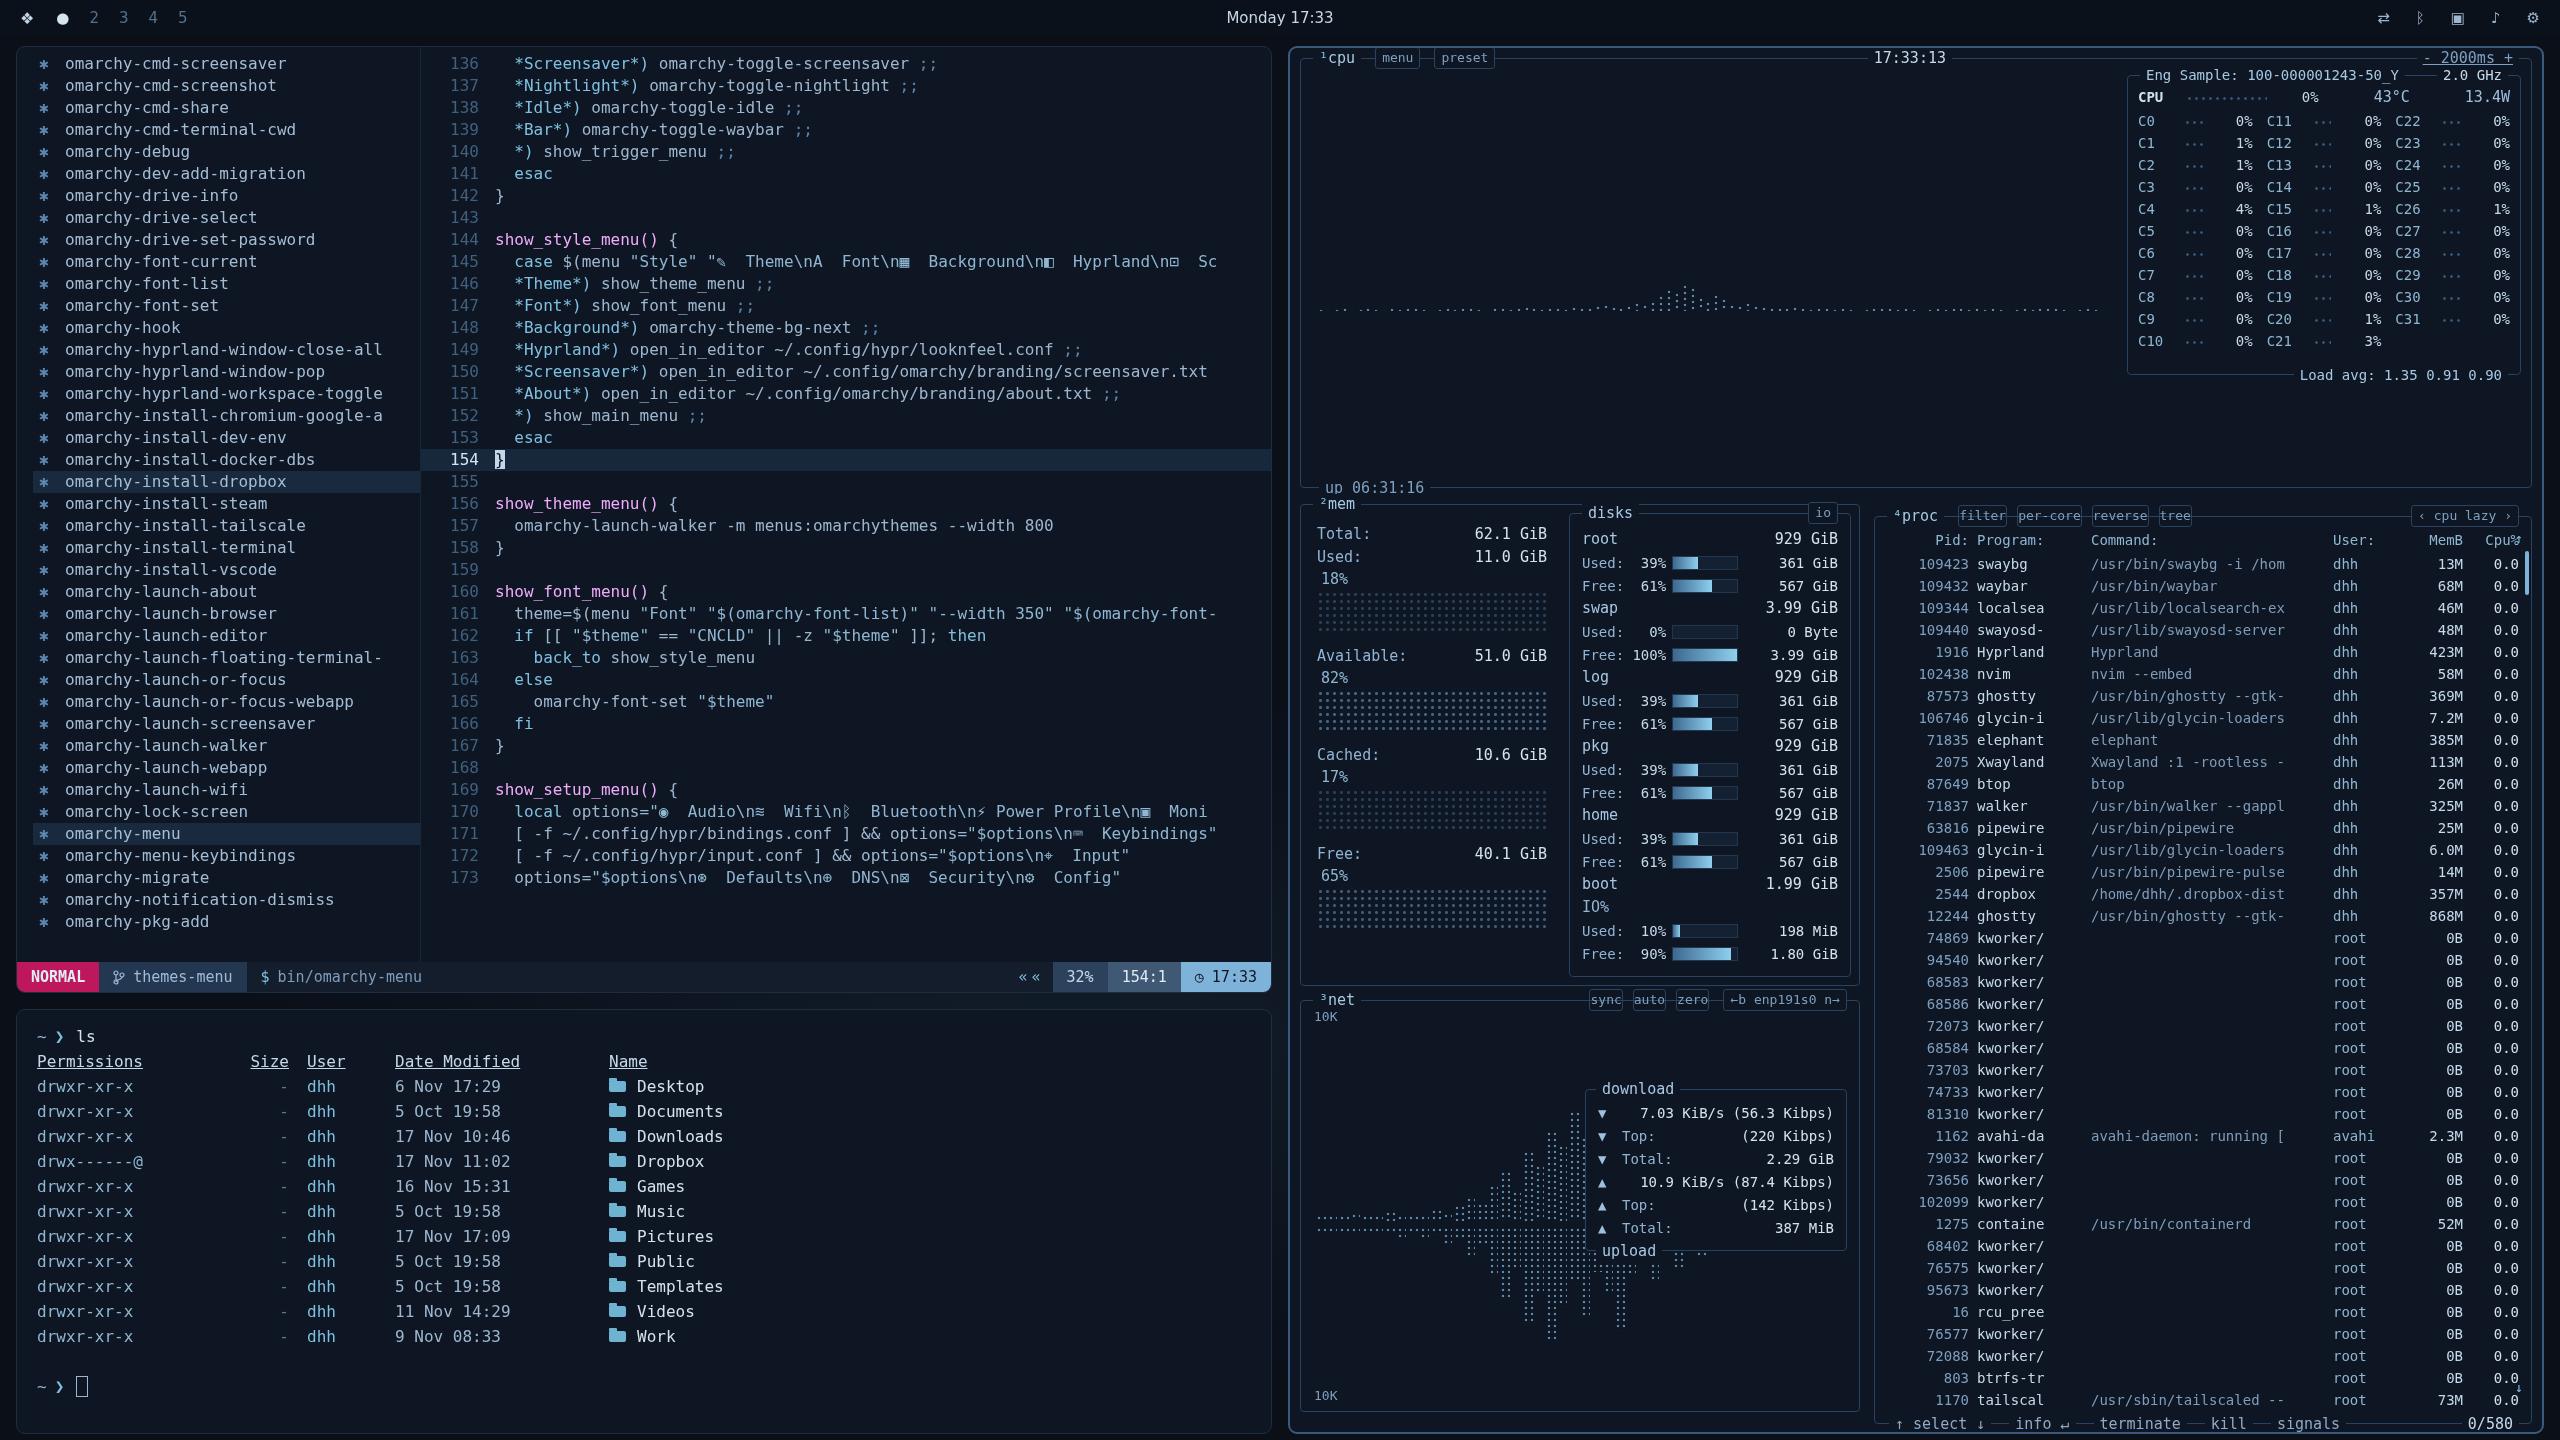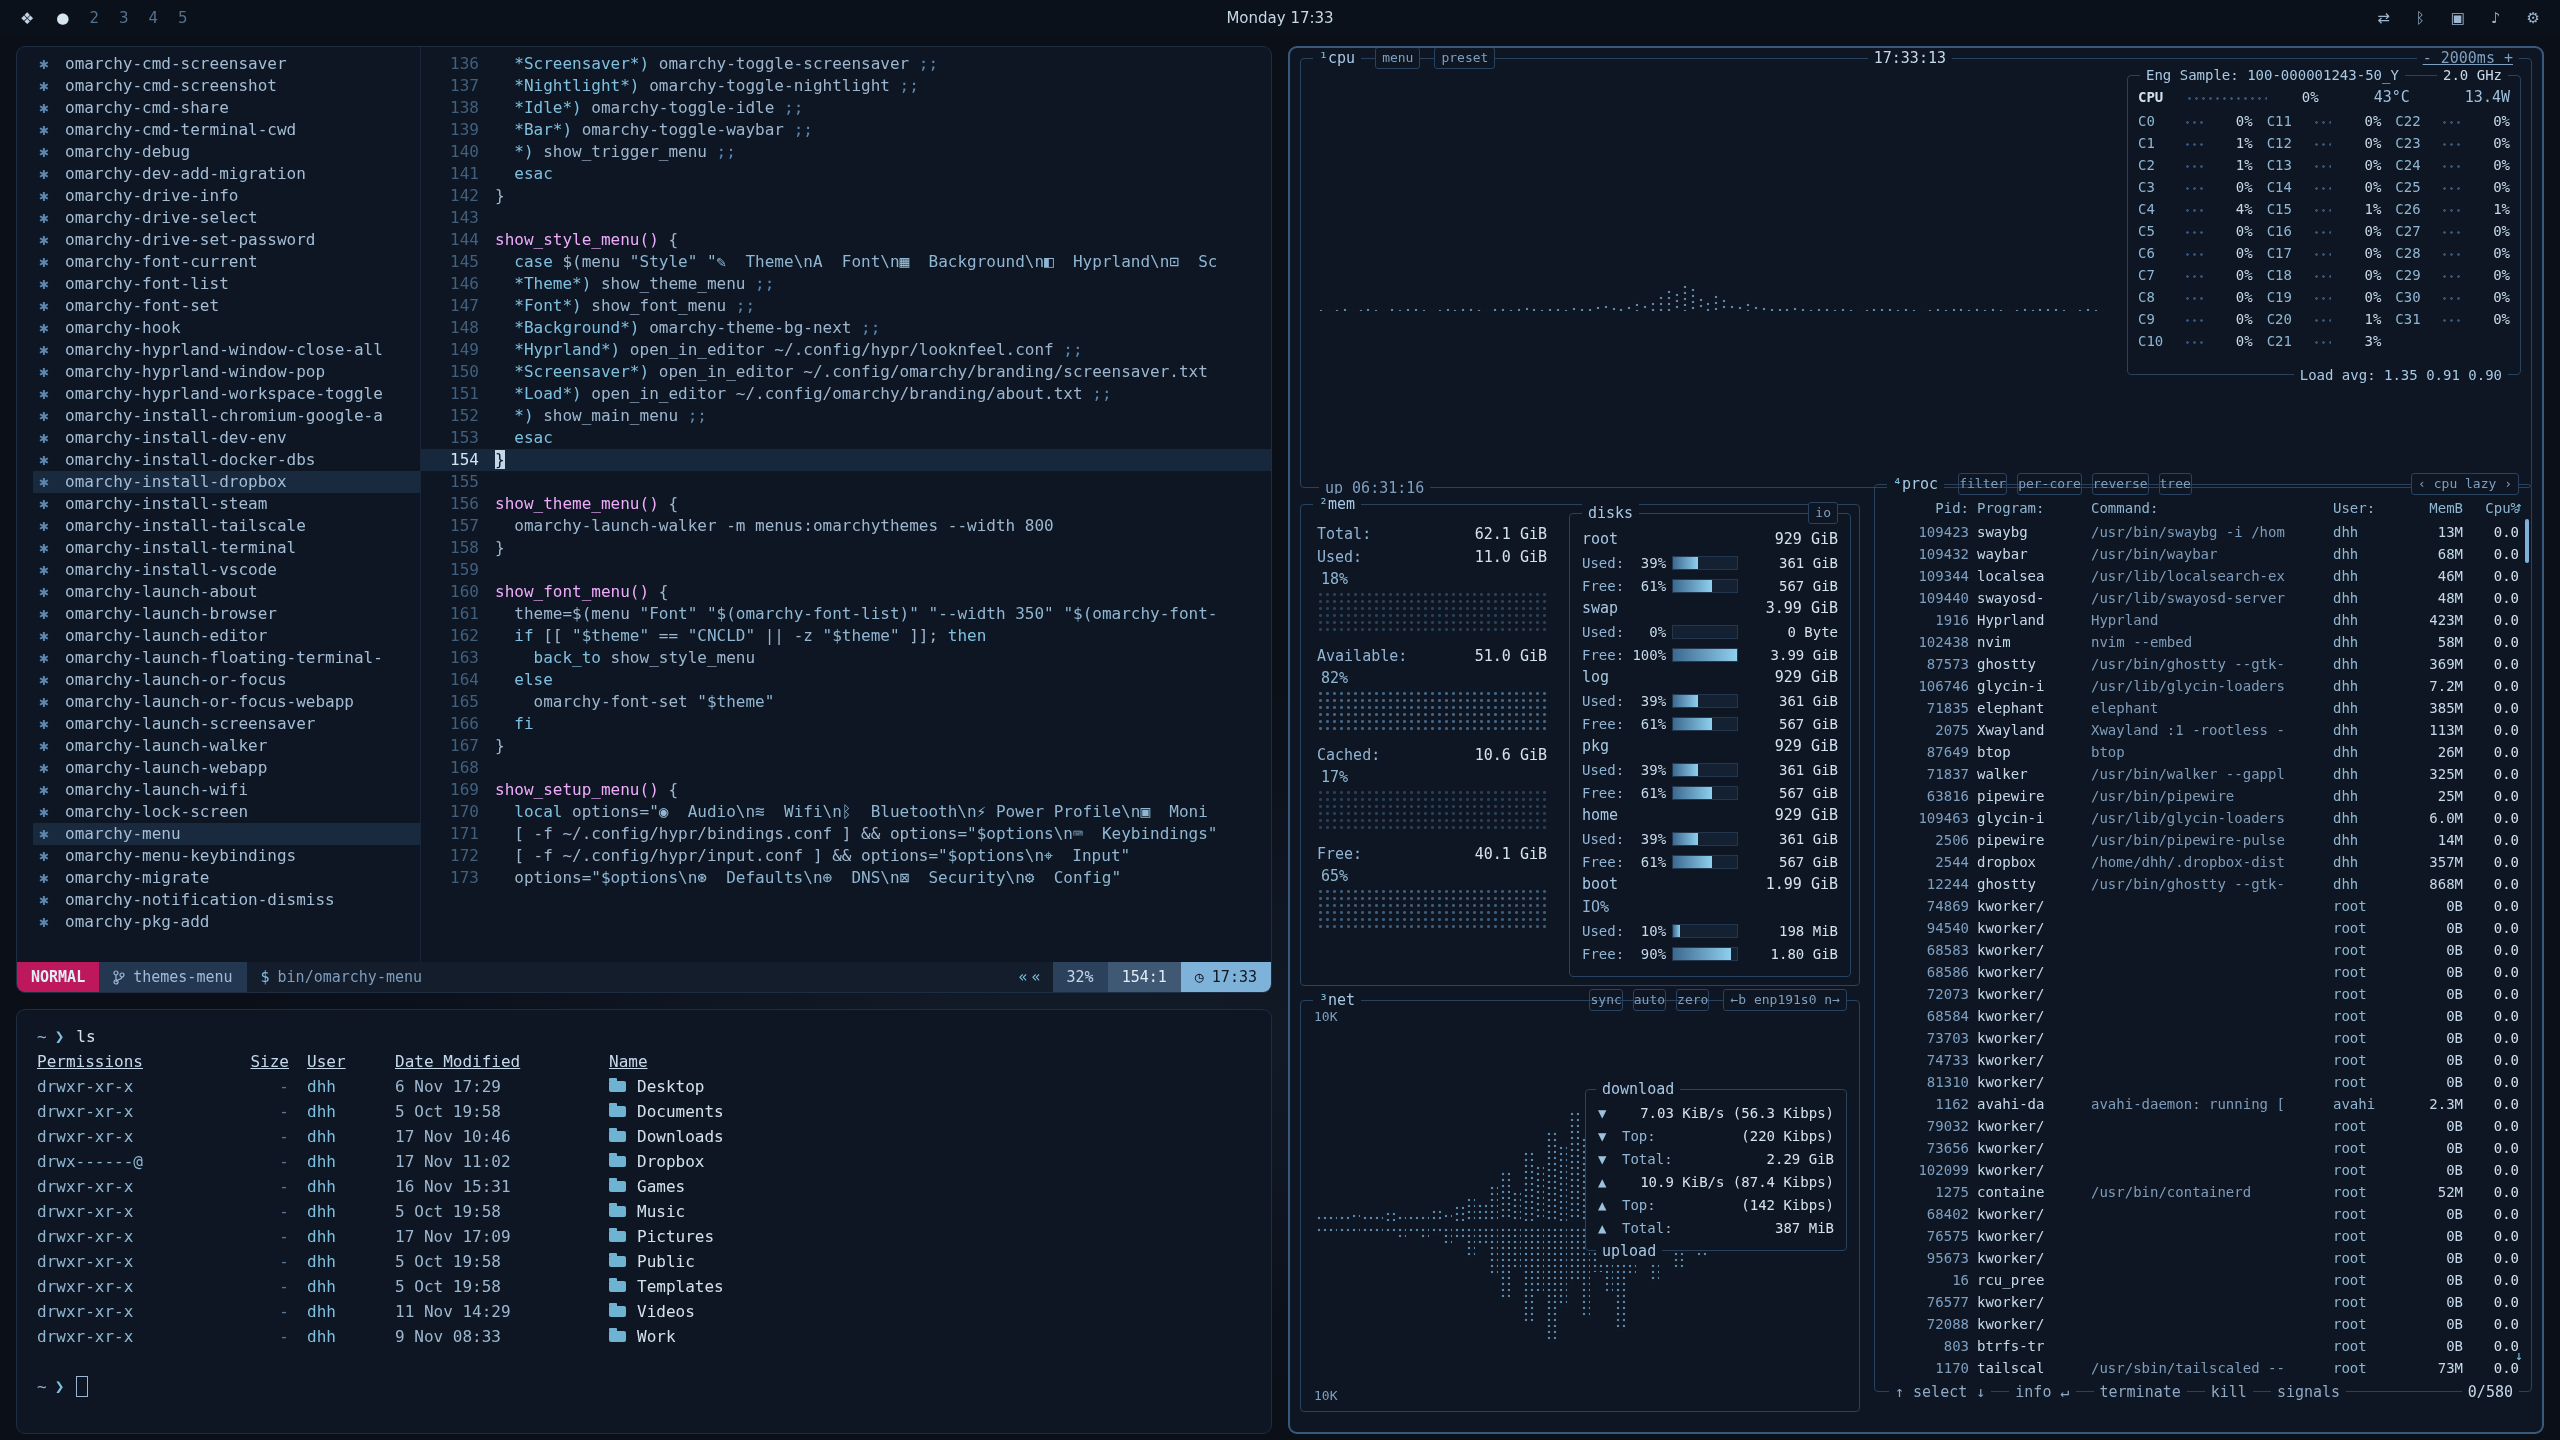--- a/index.html
+++ b/index.html
@@ -136,21 +136,21 @@
   .net-info{position:absolute;right:12px;top:88px;width:262px;border:1px solid #28425f;border-radius:4px;
     background:#0d1622;padding:12px 12px 10px;box-sizing:border-box;}
   .ni-label{position:absolute;background:#0d1622;padding:0 6px;color:#a8c8e4;line-height:20px;left:10px;}
   .ni-label.top{top:-11px;}
   .ni-label.bottom{bottom:-11px;}
   .ni-row{display:flex;gap:8px;line-height:23px;white-space:nowrap;font-size:14px;}
   .arrow{color:#9fc0dd;width:16px;}
   .nprefix{color:#92b4d4;}
   .nval{margin-left:auto;color:#d4e2ef;}
   
-  .bx.proc{left:584px;top:436px;width:658px;height:908px;}
+  .bx.proc{left:584px;top:468px;width:658px;height:908px;}
   .proc-sort{margin-left:auto;color:#7f9fc0;}
   .proc-header,.proc-row{display:grid;grid-template-columns:82px 106px 1fr 62px 60px 48px;column-gap:8px;
     height:22px;line-height:22px;white-space:nowrap;overflow:hidden;font-size:14px;}
   .proc-header{margin:12px 12px 2px;color:#8fb6d2;}
   .proc-rows{margin:0 12px;}
   .proc-header .pc0{text-align:right;}
   .proc-header .pc4,.proc-header .pc5{text-align:right;}
   .proc-row .pc0{color:#7f9fc0;text-align:right;}
   .proc-row .pc1{color:#c6d9ea;}
   .proc-row .pc2{color:#7f9cba;}
@@ -361,21 +361,21 @@
         <div class="code-row"><span class="gut">141</span><span class="code">  <span class="kw">esac</span></span></div>
         <div class="code-row"><span class="gut">142</span><span class="code">}</span></div>
         <div class="code-row"><span class="gut">143</span><span class="code"></span></div>
         <div class="code-row"><span class="gut">144</span><span class="code"><span class="fn">show_style_menu()</span> {</span></div>
         <div class="code-row"><span class="gut">145</span><span class="code">  <span class="kw">case</span> $(menu <span class="str">"Style"</span> <span class="str">"✎  Theme\nA  Font\n▦  Background\n◧  Hyprland\n⊡  Sc</span></span></div>
         <div class="code-row"><span class="gut">146</span><span class="code">  <span class="pat">*Theme*)</span> show_theme_menu <span class="op">;;</span></span></div>
         <div class="code-row"><span class="gut">147</span><span class="code">  <span class="pat">*Font*)</span> show_font_menu <span class="op">;;</span></span></div>
         <div class="code-row"><span class="gut">148</span><span class="code">  <span class="pat">*Background*)</span> omarchy-theme-bg-next <span class="op">;;</span></span></div>
         <div class="code-row"><span class="gut">149</span><span class="code">  <span class="pat">*Hyprland*)</span> open_in_editor ~/.config/hypr/looknfeel.conf <span class="op">;;</span></span></div>
         <div class="code-row"><span class="gut">150</span><span class="code">  <span class="pat">*Screensaver*)</span> open_in_editor ~/.config/omarchy/branding/screensaver.txt</span></div>
-        <div class="code-row"><span class="gut">151</span><span class="code">  <span class="pat">*Load*)</span> open_in_editor ~/.config/omarchy/branding/about.txt <span class="op">;;</span></span></div>
+        <div class="code-row"><span class="gut">151</span><span class="code">  <span class="pat">*About*)</span> open_in_editor ~/.config/omarchy/branding/about.txt <span class="op">;;</span></span></div>
         <div class="code-row"><span class="gut">152</span><span class="code">  <span class="pat">*)</span> show_main_menu <span class="op">;;</span></span></div>
         <div class="code-row"><span class="gut">153</span><span class="code">  <span class="kw">esac</span></span></div>
         <div class="code-row cur"><span class="gut">154</span><span class="code"><span class="curblk">}</span></span></div>
         <div class="code-row"><span class="gut">155</span><span class="code"></span></div>
         <div class="code-row"><span class="gut">156</span><span class="code"><span class="fn">show_theme_menu()</span> {</span></div>
         <div class="code-row"><span class="gut">157</span><span class="code">  omarchy-launch-walker -m menus:omarchythemes --width 800</span></div>
         <div class="code-row"><span class="gut">158</span><span class="code">}</span></div>
         <div class="code-row"><span class="gut">159</span><span class="code"></span></div>
         <div class="code-row"><span class="gut">160</span><span class="code"><span class="fn">show_font_menu()</span> {</span></div>
         <div class="code-row"><span class="gut">161</span><span class="code">  theme=$(menu <span class="str">"Font"</span> <span class="str">"$(omarchy-font-list)"</span> <span class="str">"--width 350"</span> <span class="str">"$(omarchy-font-</span></span></div>

